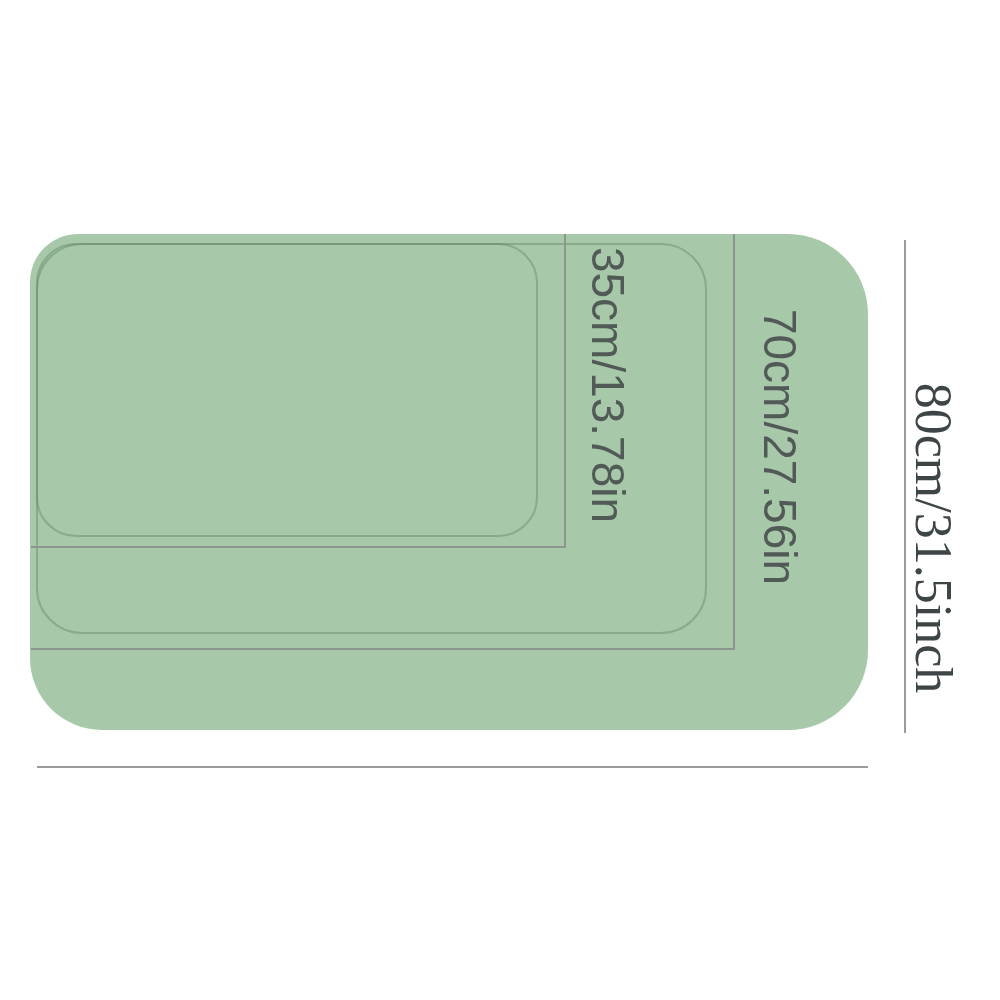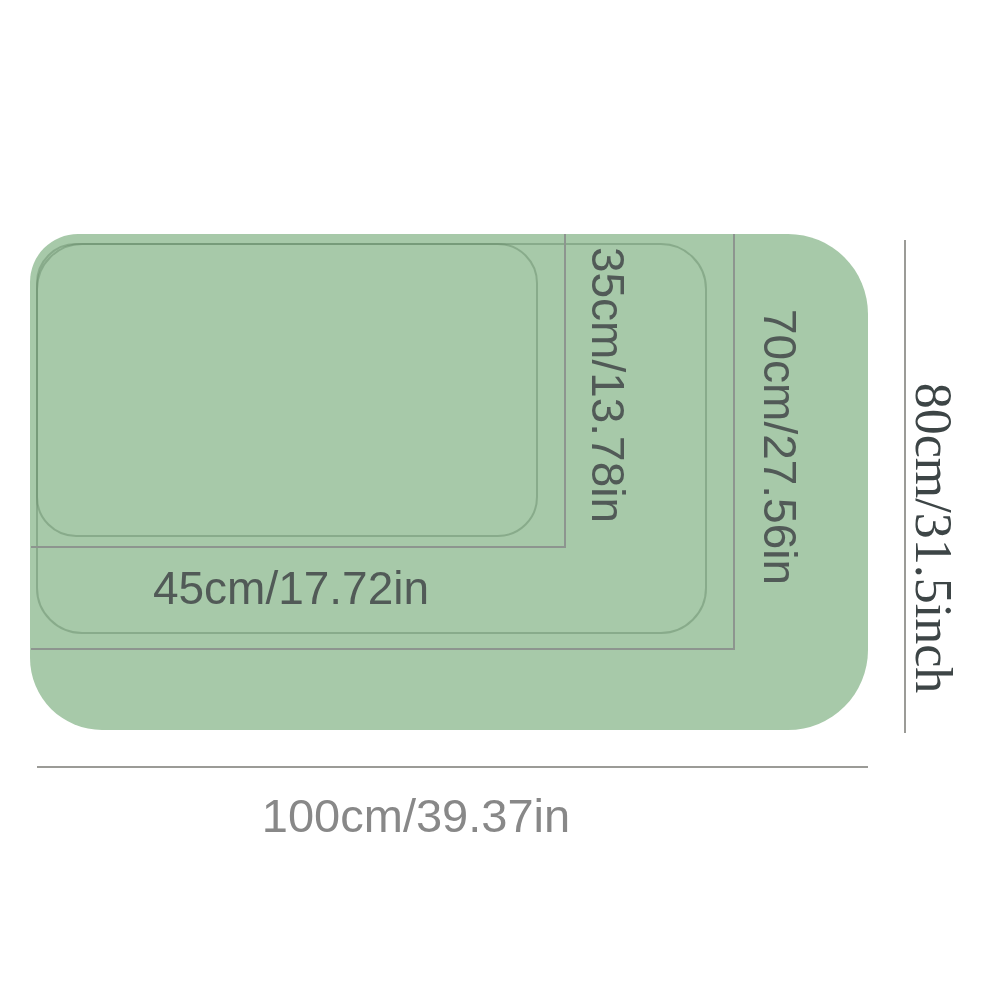--- a/index.html
+++ b/index.html
@@ -71,27 +71,25 @@
 
   <div class="emboss emboss-medium"></div>
   <div class="emboss emboss-small"></div>
 
   <div class="mat-border small-right-border"></div>
   <div class="mat-border small-bottom-border"></div>
 
   <div class="mat-border medium-right-border"></div>
   <div class="mat-border medium-bottom-border"></div>
 
-  <div class="dim label-small-width">45cm/17.72in</div>
 
 
   <div class="dim vertical label-small-height">35cm/13.78in</div>
 
   <div class="dim vertical label-medium-height">70cm/27.56in</div>
 
-  <div class="dim label-large-width">100cm/39.37in</div>
 
   <div class="dim vertical label-large-height">80cm/31.5inch</div>
 
   <div class="measure measure-bottom"></div>
   <div class="measure measure-right"></div>
 
 </div>
 
 </body></html>

